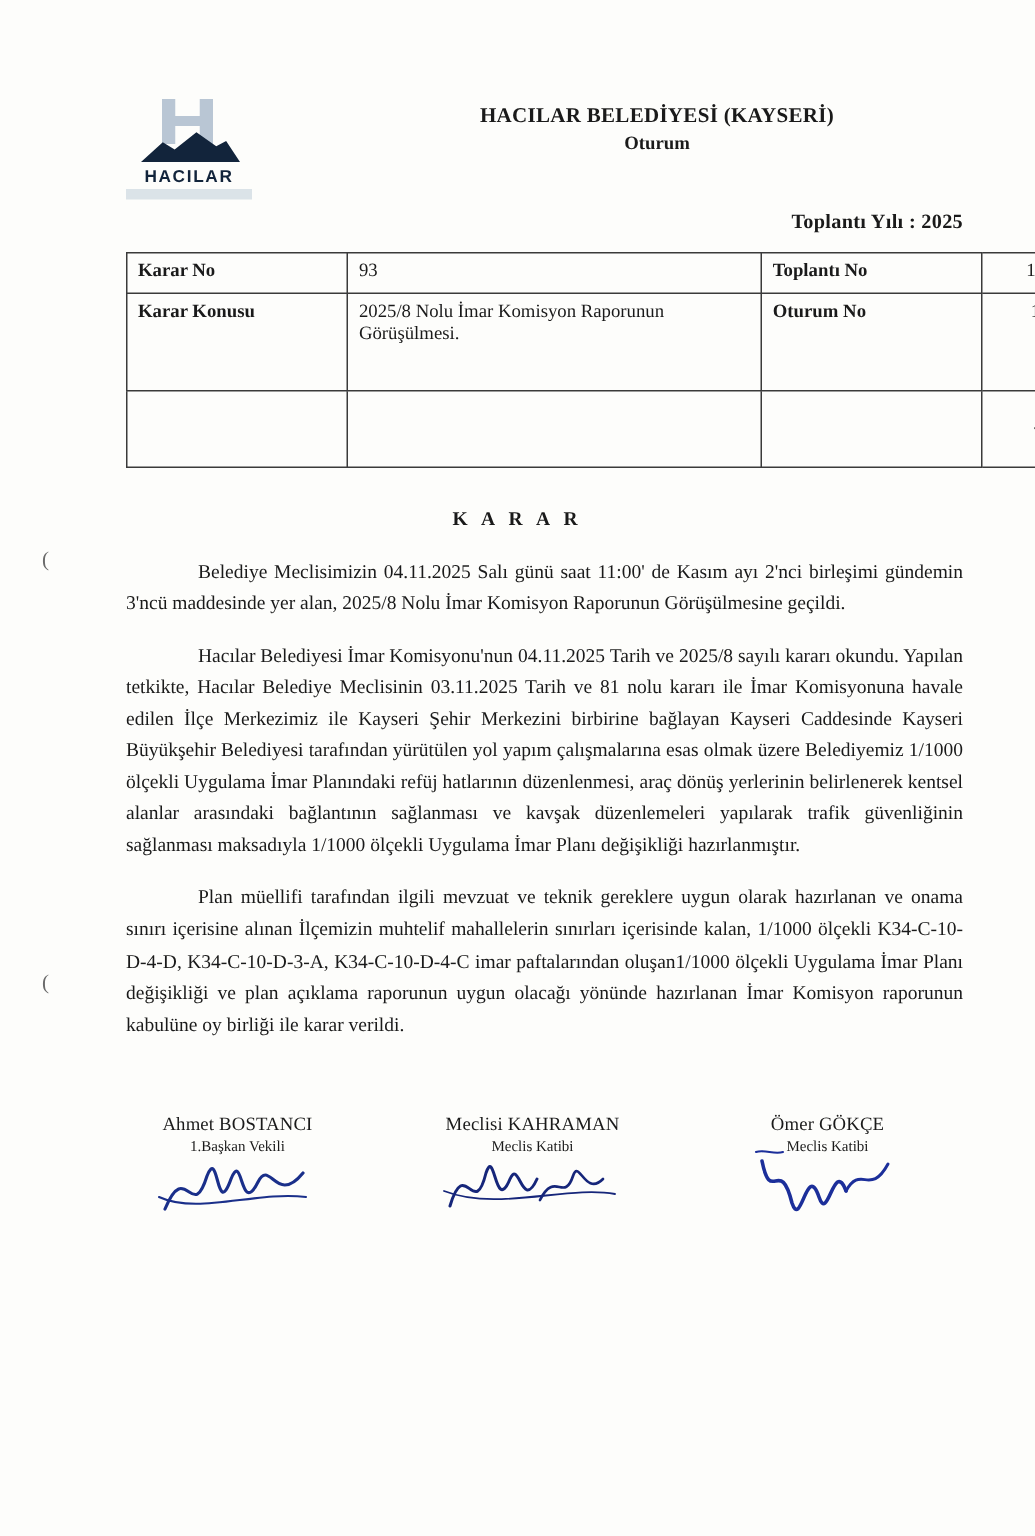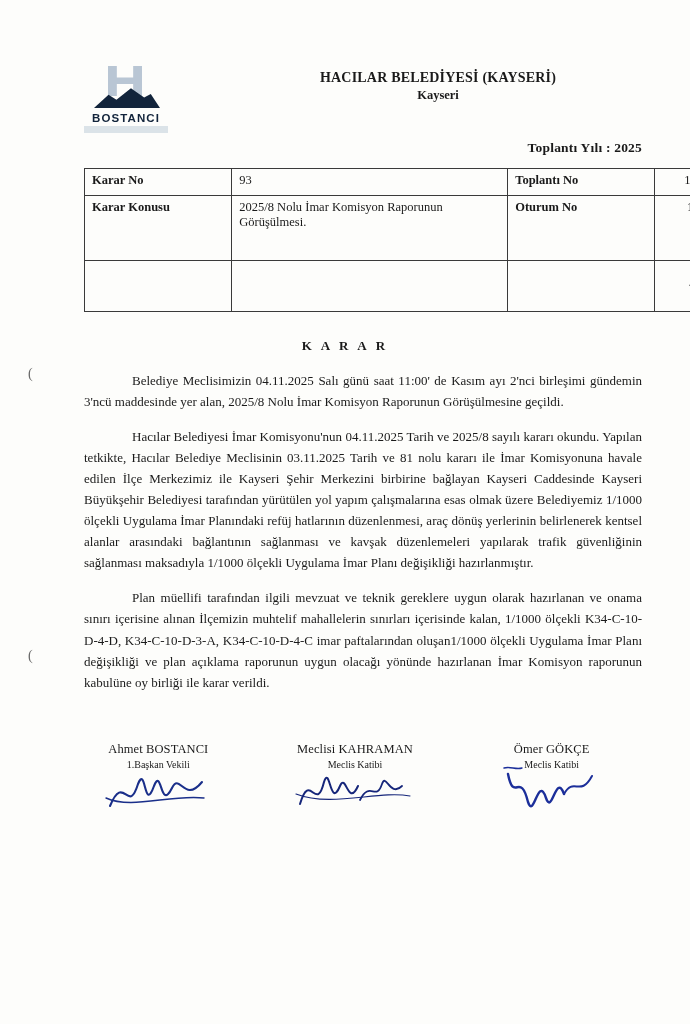--- a/index.html
+++ b/index.html
@@ -223,26 +223,26 @@
 <body>
 
 <div class="page">
 
   <div class="header">
     <div class="logo">
       <div class="logo-mark">
         <div class="logo-h"></div>
         <div class="logo-mtn"></div>
       </div>
-      <div class="logo-text">BOSTANCI</div>
+      <div class="logo-text">HACILAR</div>
       <div class="logo-underline"></div>
     </div>
     <div class="title-block">
       <div class="org">HACILAR BELEDİYESİ (KAYSERİ)</div>
-      <div class="sub">Kayseri</div>
+      <div class="sub">Oturum</div>
     </div>
   </div>
 
   <div class="meeting-year">Toplantı Yılı : 2025</div>
 
   <table class="info-table">
     <tbody>
       <tr>
         <td class="lbl">Karar No</td>
         <td class="val">93</td>

